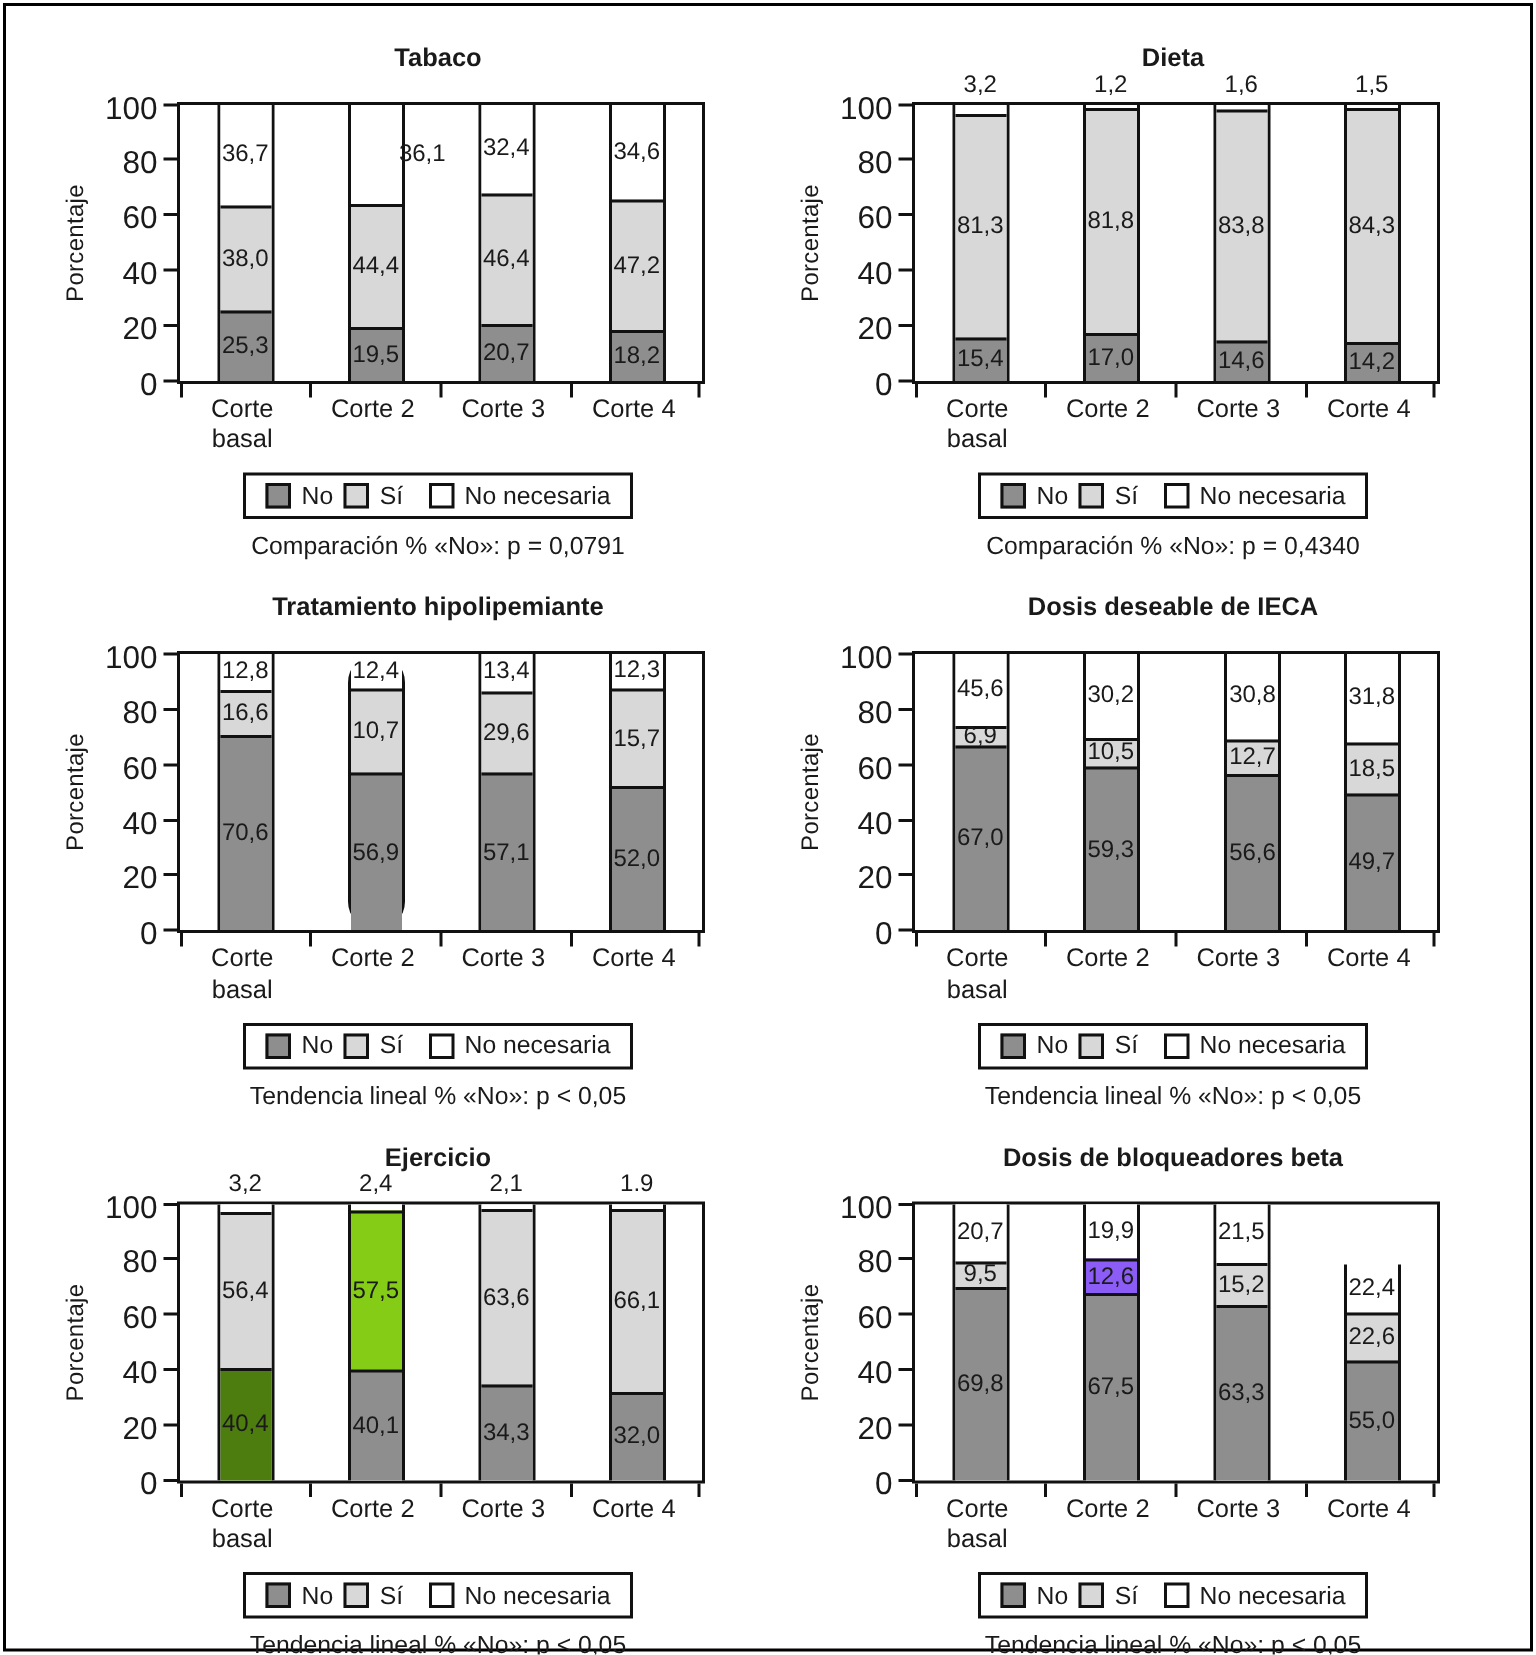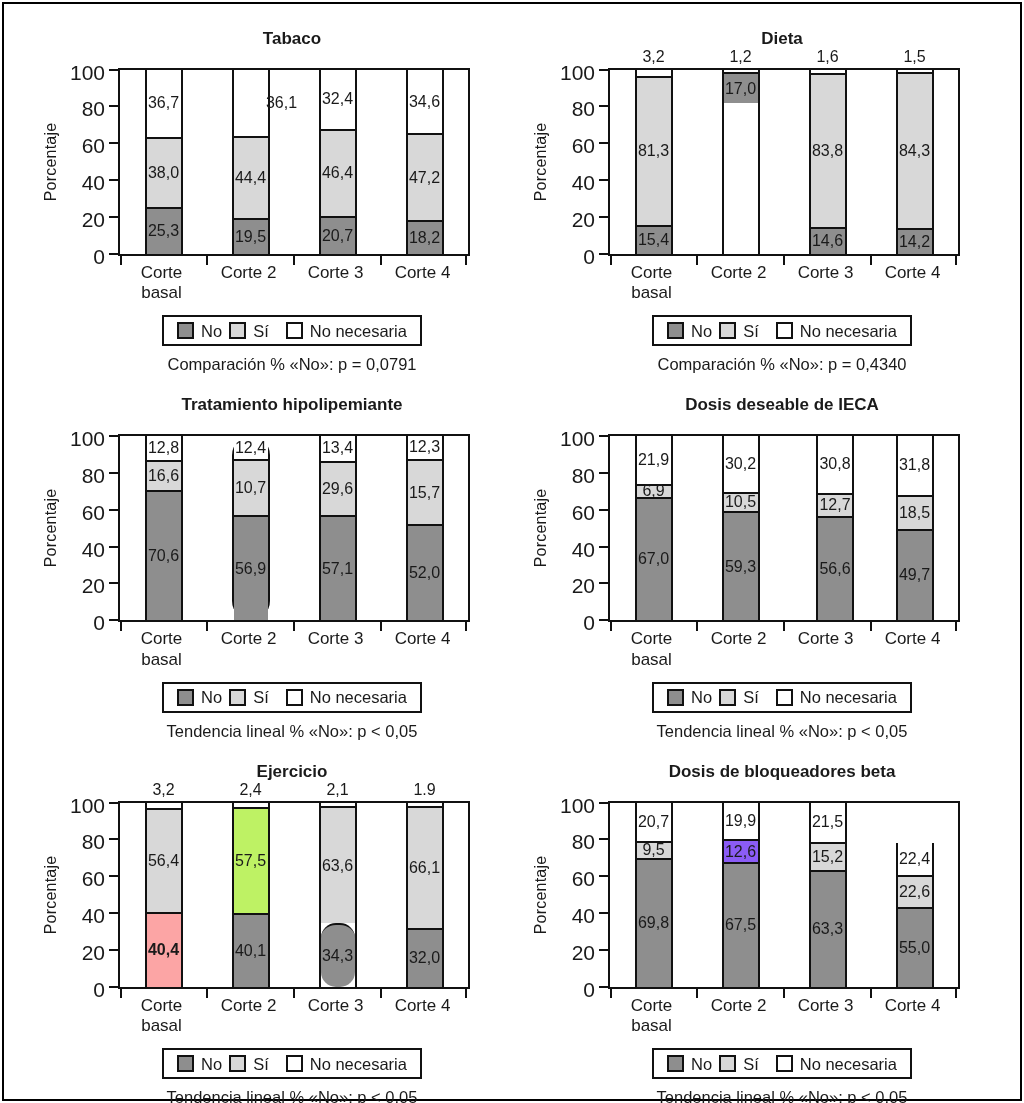--- a/index.html
+++ b/index.html
@@ -135,20 +135,21 @@
         <div class="xtick" style="left: 260px;"></div>
         <div class="xtick" style="left: 345px;"></div>
         <div class="bar" style="left: 43.5px;">
           <div class="seg" style="height: 3.2%; background: rgb(255, 255, 255);"></div>
           <div class="seg" style="height: 81.4%; background: rgb(216, 216, 216);">81,3</div>
           <div class="seg" style="height: 15.4%; background: rgb(142, 142, 142);">15,4</div>
         </div>
         <div class="above-label" style="left: 43.5px;">3,2</div>
         <div class="bar" style="left: 130.5px;">
           <div class="seg" style="height: 1.2%; background: rgb(255, 255, 255);"></div>
+          <div class="seg" style="height: 81.8%; background: rgb(216, 216, 216);">81,8</div>
           <div class="seg" style="height: 17%; background: rgb(142, 142, 142);">17,0</div>
         </div>
         <div class="above-label" style="left: 130.5px;">1,2</div>
         <div class="bar" style="left: 217.5px;">
           <div class="seg" style="height: 1.6%; background: rgb(255, 255, 255);"></div>
           <div class="seg" style="height: 83.8%; background: rgb(216, 216, 216);">83,8</div>
           <div class="seg" style="height: 14.6%; background: rgb(142, 142, 142);">14,6</div>
         </div>
         <div class="above-label" style="left: 217.5px;">1,6</div>
         <div class="bar" style="left: 304.5px;">
@@ -265,21 +266,21 @@
         <div class="ytick" style="top: 146.2px;"></div>
         <div class="yticklabel" style="top: 139.2px;">20</div>
         <div class="ytick" style="top: 183px;"></div>
         <div class="yticklabel" style="top: 176px;">0</div>
         <div class="xtick" style="left: 0px;"></div>
         <div class="xtick" style="left: 86px;"></div>
         <div class="xtick" style="left: 173px;"></div>
         <div class="xtick" style="left: 260px;"></div>
         <div class="xtick" style="left: 345px;"></div>
         <div class="bar" style="left: 43.5px;">
-          <div class="seg" style="height: 26.1%; background: rgb(255, 255, 255);">21,9</div>
+          <div class="seg" style="height: 26.1%; background: rgb(255, 255, 255);">45,6</div>
           <div class="seg" style="height: 6.9%; background: rgb(216, 216, 216);">6,9</div>
           <div class="seg" style="height: 67%; background: rgb(142, 142, 142);">67,0</div>
         </div>
         <div class="bar" style="left: 130.5px;">
           <div class="seg" style="height: 30.2%; background: rgb(255, 255, 255);">30,2</div>
           <div class="seg" style="height: 10.5%; background: rgb(216, 216, 216);">10,5</div>
           <div class="seg" style="height: 59.3%; background: rgb(142, 142, 142);">59,3</div>
         </div>
         <div class="bar" style="left: 225px;">
           <div class="seg" style="height: 30.8%; background: rgb(255, 255, 255);">30,8</div>
@@ -334,33 +335,33 @@
         <div class="ytick" style="top: 183px;"></div>
         <div class="yticklabel" style="top: 176px;">0</div>
         <div class="xtick" style="left: 0px;"></div>
         <div class="xtick" style="left: 86px;"></div>
         <div class="xtick" style="left: 173px;"></div>
         <div class="xtick" style="left: 260px;"></div>
         <div class="xtick" style="left: 345px;"></div>
         <div class="bar" style="left: 43.5px;">
           <div class="seg" style="height: 3.2%; background: rgb(255, 255, 255);"></div>
           <div class="seg" style="height: 56.4%; background: rgb(216, 216, 216);">56,4</div>
-          <div class="seg" style="height: 40.4%; background: #fca5a5; font-weight: bold;">40,4</div>
+          <div class="seg" style="height: 40.4%; background: #4d7c0f;">40,4</div>
         </div>
         <div class="above-label" style="left: 43.5px;">3,2</div>
         <div class="bar" style="left: 130.5px;">
           <div class="seg" style="height: 2.4%; background: rgb(255, 255, 255);"></div>
-          <div class="seg" style="height: 57.5%; background: #bef264;">57,5</div>
+          <div class="seg" style="height: 57.5%; background: #84cc16;">57,5</div>
           <div class="seg" style="height: 40.1%; background: rgb(142, 142, 142);">40,1</div>
         </div>
         <div class="above-label" style="left: 130.5px;">2,4</div>
         <div class="bar" style="left: 217.5px;">
           <div class="seg" style="height: 2.1%; background: rgb(255, 255, 255);"></div>
           <div class="seg" style="height: 63.6%; background: rgb(216, 216, 216);">63,6</div>
-          <div class="seg" style="height: 34.3%; background: rgb(142, 142, 142); border-radius: 15px;">34,3</div>
+          <div class="seg" style="height: 34.3%; background: rgb(142, 142, 142);">34,3</div>
         </div>
         <div class="above-label" style="left: 217.5px;">2,1</div>
         <div class="bar" style="left: 304.5px;">
           <div class="seg" style="height: 1.9%; background: rgb(255, 255, 255);"></div>
           <div class="seg" style="height: 66.1%; background: rgb(216, 216, 216);">66,1</div>
           <div class="seg" style="height: 32%; background: rgb(142, 142, 142);">32,0</div>
         </div>
         <div class="above-label" style="left: 304.5px;">1.9</div>
       </div>
       <div class="xlabels">

